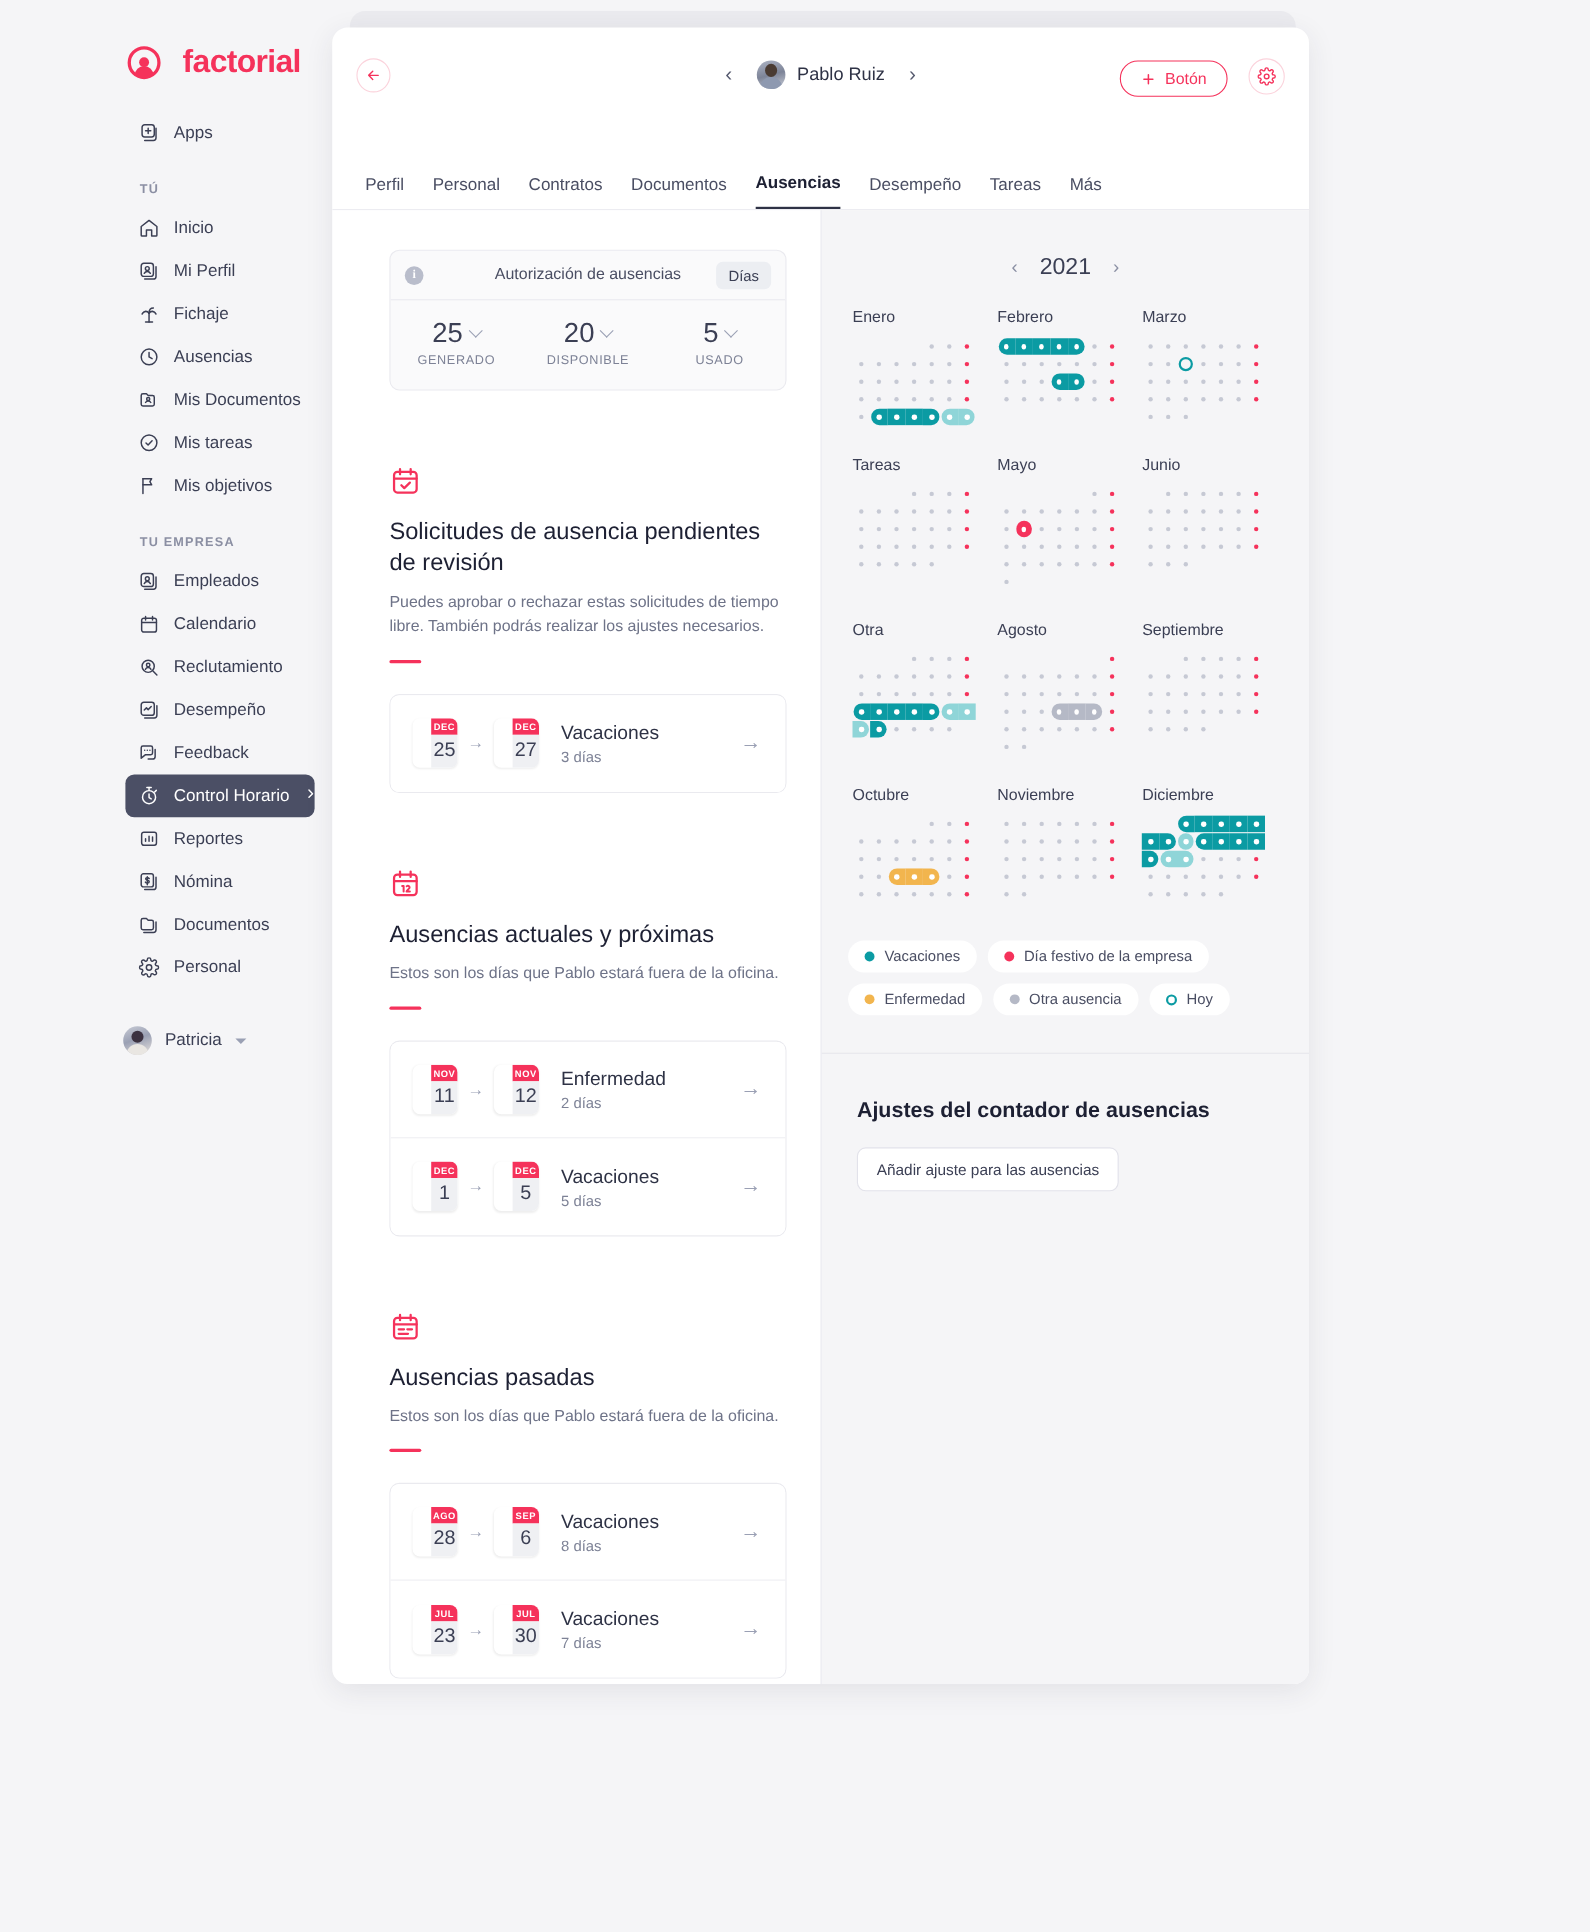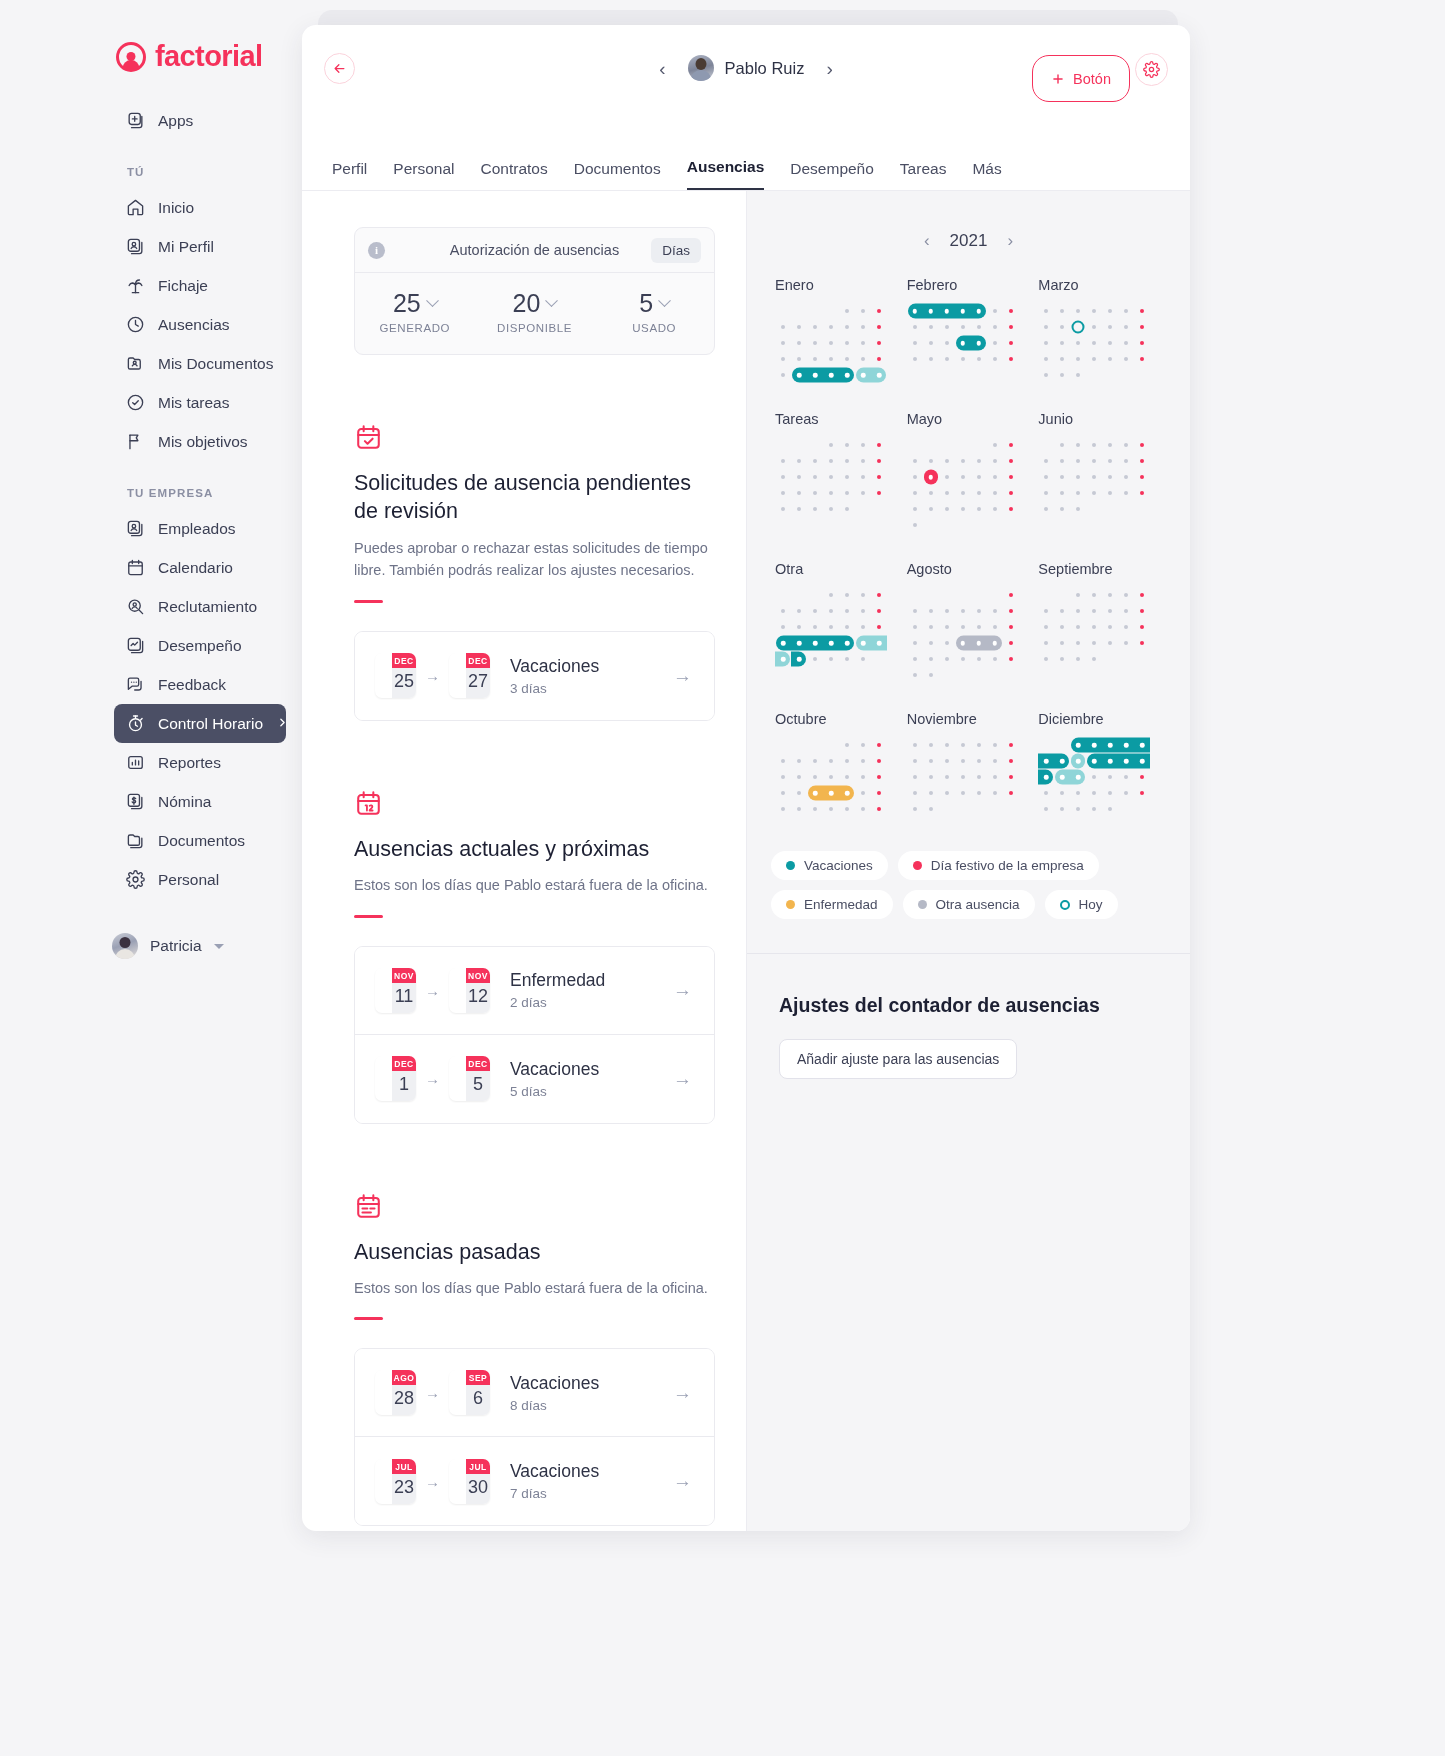--- a/index.html
+++ b/index.html
@@ -7,21 +7,21 @@
     width: 1445px; height: 1756px;
     background: #f5f5f7;
     font-family: "Liberation Sans", sans-serif;
     color: #2e3245;
     -webkit-font-smoothing: antialiased;
   }
   .page { position: relative; width: 1445px; height: 1756px; overflow: hidden; }
 
   
   .sidebar { position: absolute; left: 0; top: 0; width: 302px; height: 1756px; }
-  .brand { display: flex; align-items: center; gap: 9px; padding: 40px 0 0 116px; }
+  .brand { display: flex; align-items: center; gap: 20px; padding: 40px 0 0 116px; }
   .brand-mark { width: 30px; height: 30px; border-radius: 50%; border: 3px solid #f5325b;
      position: relative; flex: none; }
   .brand-mark::after { content: ""; position: absolute; left: 50%; top: 7px; transform: translateX(-50%);
      width: 9px; height: 9px; border-radius: 50%; background: #f5325b; }
   .brand-mark::before { content: ""; position: absolute; left: 50%; bottom: 0px; transform: translateX(-50%);
      width: 17px; height: 9px; border-radius: 9px 9px 0 0; background: #f5325b; }
   .brand-text { font-size: 29px; font-weight: bold; color: #f5325b; letter-spacing: -0.6px; }
 
   .nav { margin-top: 28px; }
   .nav-section-label { font-size: 11.5px; letter-spacing: 1.1px; color: #8b8fa3;
@@ -62,22 +62,22 @@
      align-items: center; justify-content: center; gap: 22px; }
   .emp-switch .arrow { color: #55596e; font-size: 19px; cursor: pointer; line-height: 1; }
   .emp-pill { display: flex; align-items: center; gap: 11px; cursor: pointer; }
   .emp-av { width: 26px; height: 26px; border-radius: 50%; flex: none; overflow: hidden; position: relative;
      background: linear-gradient(165deg,#aeb4c4 0%, #7d8498 50%, #cfd3dc 100%); }
   .emp-av::after{content:"";position:absolute;left:50%;top:3px;transform:translateX(-50%);
      width:11px;height:12px;border-radius:50%;background:#4a3b33;}
   .emp-av::before{content:"";position:absolute;left:50%;bottom:0;transform:translateX(-50%);
      width:21px;height:11px;border-radius:11px 11px 0 0;background:#8e99b0;}
   .emp-name { font-size: 16.5px; color: #2e3245; }
-  .btn-primary { position: absolute; right: 60px; top: 30px; display: flex; align-items: center;
-     gap: 8px; height: 47px; padding: 0 18px; border-radius: 17px; border: 1.5px solid #f5325b;
+  .btn-primary { position: absolute; right: 74px; top: 30px; display: flex; align-items: center;
+     gap: 8px; height: 33px; padding: 0 18px; border-radius: 17px; border: 1.5px solid #f5325b;
      color: #f5325b; font-size: 14.5px; background: #fff; cursor: pointer; }
   .gear-btn { position: absolute; right: 22px; top: 28px; width: 33px; height: 33px;
      border-radius: 50%; border: 1.4px solid #fbd3dc; display: flex; align-items: center;
      justify-content: center; cursor: pointer; background:#fff; }
 
   .tabs { display: flex; gap: 26px; padding-left: 30px; height: 48px; align-items: flex-end;
      border-bottom: 1px solid #ececf1; }
   .tab { font-size: 15.5px; color: #4a4e63; padding-bottom: 12px; cursor: pointer; white-space: nowrap; }
   .tab.active { color: #1d2033; font-weight: bold; border-bottom: 2.5px solid #2e3245; }
 
@@ -123,21 +123,21 @@
   .arr-mid { margin: 0 9px; color: #9aa0b4; font-size: 15px; }
   .req-txt { margin-left: 20px; }
   .req-name { font-size: 17.5px; color: #2e3245; }
   .req-sub { font-size: 13.5px; color: #7d8296; margin-top: 4px; }
   .req-go { margin-left: auto; color: #9aa0b4; font-size: 19px; }
 
   
   .yearnav { display: flex; align-items: center; justify-content: center; gap: 20px;
      padding-top: 40px; }
   .yearnav .arrow { color: #8a8fa3; font-size: 17px; cursor: pointer; }
-  .yearnav .yr { font-size: 17px; color: #3b3f54; }
+  .yearnav .yr { font-size: 21px; color: #3b3f54; }
 
   .months { display: grid; grid-template-columns: repeat(3, 1fr); padding: 26px 24px 0 24px;
      row-gap: 28px; }
   .mo-cell { padding-left: 4px; }
   .mo-name { font-size: 14.5px; color: #3b3f54; margin-bottom: 10px; }
   .mo-grid { display: grid; grid-template-columns: repeat(7, 16px); grid-auto-rows: 16px; }
   .d { width: 16px; height: 16px; position: relative; }
   .d::after { content: ""; position: absolute; left: 50%; top: 50%; transform: translate(-50%,-50%);
      width: 4px; height: 4px; border-radius: 50%; background: #c6c9d4; }
   .d.hol::after { background: #f5325b; }

